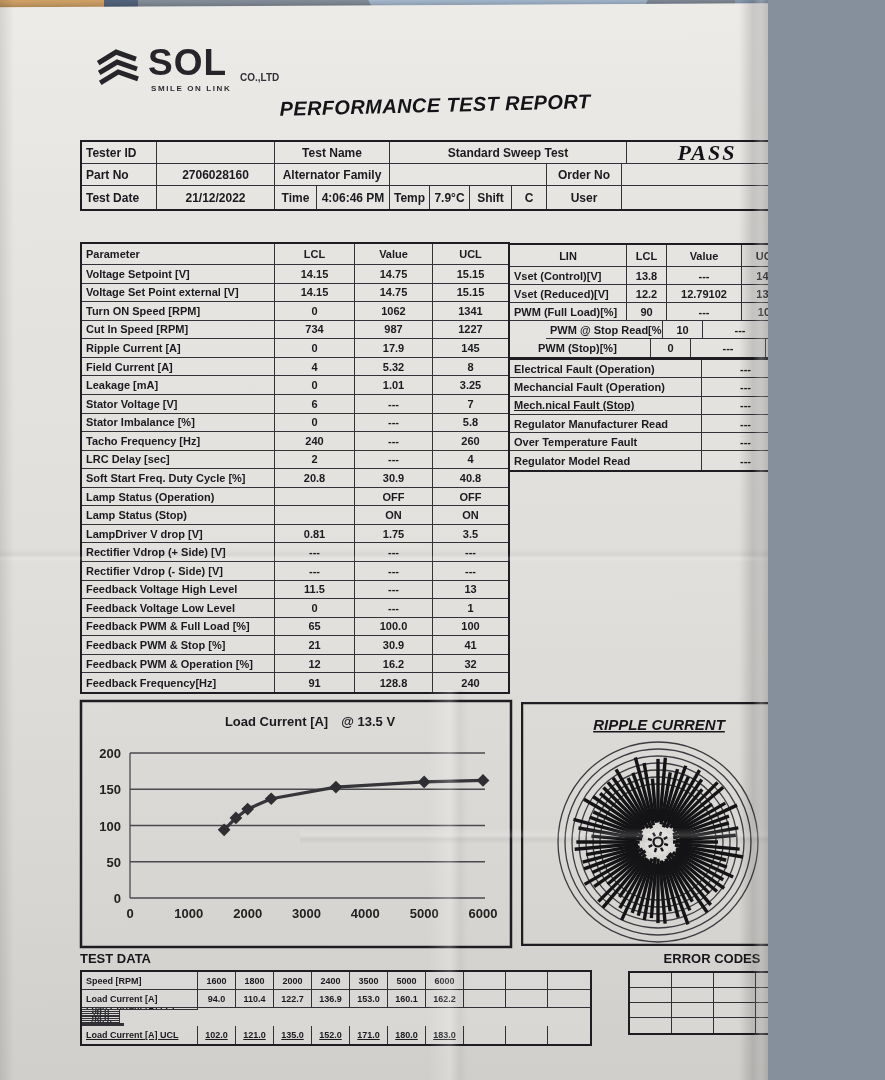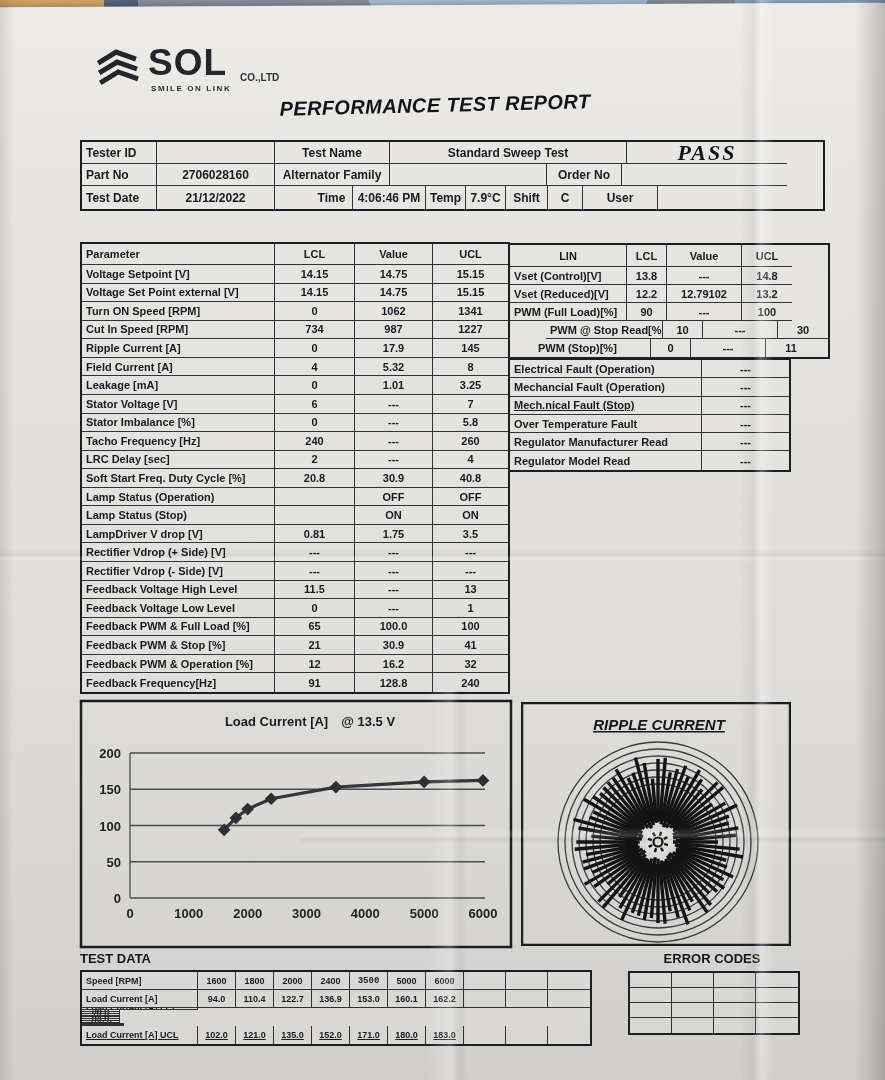--- a/index.html
+++ b/index.html
@@ -1,17 +1,17 @@
 <!DOCTYPE html>
 <html><head>
 <meta charset="utf-8">
 <style>
   html,body{margin:0;padding:0;background:#86909c;width:885px;height:1080px;overflow:hidden;}
   *{box-sizing:border-box;}
-  #photo{position:relative;width:885px;height:1080px;overflow:hidden;font-family:"Liberation Sans",sans-serif;}
+  #photo{position:relative;width:768px;height:1080px;overflow:hidden;font-family:"Liberation Sans",sans-serif;}
   
   .desk-tan{position:absolute;left:0;top:0;width:118px;height:17px;background:#d2a368;}
   .desk-slate{position:absolute;left:104px;top:0;width:34px;height:10px;background:#54657e;}
   .desk-blue1{position:absolute;left:368px;top:-6px;width:280px;height:15px;background:#a9bdd3;border-radius:0 0 12px 12px;}
   .desk-blue2{position:absolute;left:735px;top:-4px;width:150px;height:17px;background:#94a9c1;border-radius:0 0 10px 4px;}
   
   .paper{position:absolute;left:-6px;top:5px;width:900px;height:1085px;transform:rotate(-0.3deg);
     background:linear-gradient(180deg,#edebe8 0%,#e6e4e1 22%,#e0dedb 55%,#d9d7d4 78%,#d0cecb 100%);
     border-radius:6px 10px 0 0;box-shadow:0 0 8px rgba(0,0,0,.35);}
   .fold-v{position:absolute;left:740px;top:0;width:34px;height:1080px;pointer-events:none;
@@ -87,21 +87,21 @@
           <div class="cell l" style="width: 75px;">Part No</div>
           <div class="cell " style="width: 118px;">2706028160</div>
           <div class="cell " style="width: 115px;">Alternator Family</div>
           <div class="cell " style="width: 157px;"></div>
           <div class="cell " style="width: 75px;">Order No</div>
           <div class="cell " style="width: 165px;"></div>
         </div>
         <div class="trow" style="height: 23px;">
           <div class="cell l" style="width: 75px;">Test Date</div>
           <div class="cell " style="width: 118px;">21/12/2022</div>
-          <div class="cell " style="width: 42px; margin-left: 36px;">Time</div>
+          <div class="cell " style="width: 42px;">Time</div>
           <div class="cell " style="width: 73px;">4:06:46 PM</div>
           <div class="cell " style="width: 40px;">Temp</div>
           <div class="cell " style="width: 40px;">7.9°C</div>
           <div class="cell " style="width: 42px;">Shift</div>
           <div class="cell " style="width: 35px;">C</div>
           <div class="cell " style="width: 75px;">User</div>
           <div class="cell " style="width: 165px;"></div>
         </div>
       </div>
       <div class="abstable f-main" style="left: 80px; top: 242px;">
@@ -295,40 +295,40 @@
         </div>
         <div class="trow" style="height: 18.3px;">
           <div class="cell l" style="width: 192px;">Mechancial Fault (Operation)</div>
           <div class="cell " style="width: 87px;">---</div>
         </div>
         <div class="trow" style="height: 18.3px;">
           <div class="cell l" style="width: 192px; text-decoration: underline;">Mech.nical Fault (Stop)</div>
           <div class="cell " style="width: 87px;">---</div>
         </div>
         <div class="trow" style="height: 18.3px;">
+          <div class="cell l" style="width: 192px;">Regulator Manufacturer Read</div>
+          <div class="cell " style="width: 87px;">---</div>
+        </div>
+        <div class="trow" style="height: 18.3px;">
           <div class="cell l" style="width: 192px;">Over Temperature Fault</div>
-          <div class="cell " style="width: 87px;">---</div>
-        </div>
-        <div class="trow" style="height: 18.3px;">
-          <div class="cell l" style="width: 192px;">Regulator Manufacturer Read</div>
           <div class="cell " style="width: 87px;">---</div>
         </div>
         <div class="trow" style="height: 18.3px;">
           <div class="cell l" style="width: 192px;">Regulator Model Read</div>
           <div class="cell " style="width: 87px;">---</div>
         </div>
       </div>
       <div class="abstable f-small" style="left: 80px; top: 970px;">
         <div class="trow" style="height: 18px;">
           <div class="cell l" style="width: 116px;">Speed [RPM]</div>
           <div class="cell " style="width: 38px;">1600</div>
           <div class="cell " style="width: 38px;">1800</div>
           <div class="cell " style="width: 38px;">2000</div>
           <div class="cell " style="width: 38px;">2400</div>
-          <div class="cell " style="width: 38px; font-family: Liberation Mono, monospace;">3500</div>
+          <div class="cell " style="width: 38px;">3500</div>
           <div class="cell " style="width: 38px;">5000</div>
           <div class="cell " style="width: 38px;">6000</div>
           <div class="cell " style="width: 42px;"></div>
           <div class="cell " style="width: 42px;"></div>
           <div class="cell " style="width: 42px;"></div>
         </div>
         <div class="trow" style="height: 18px;">
           <div class="cell l" style="width: 116px;">Load Current [A]</div>
           <div class="cell " style="width: 38px;">94.0</div>
           <div class="cell " style="width: 38px;">110.4</div>

